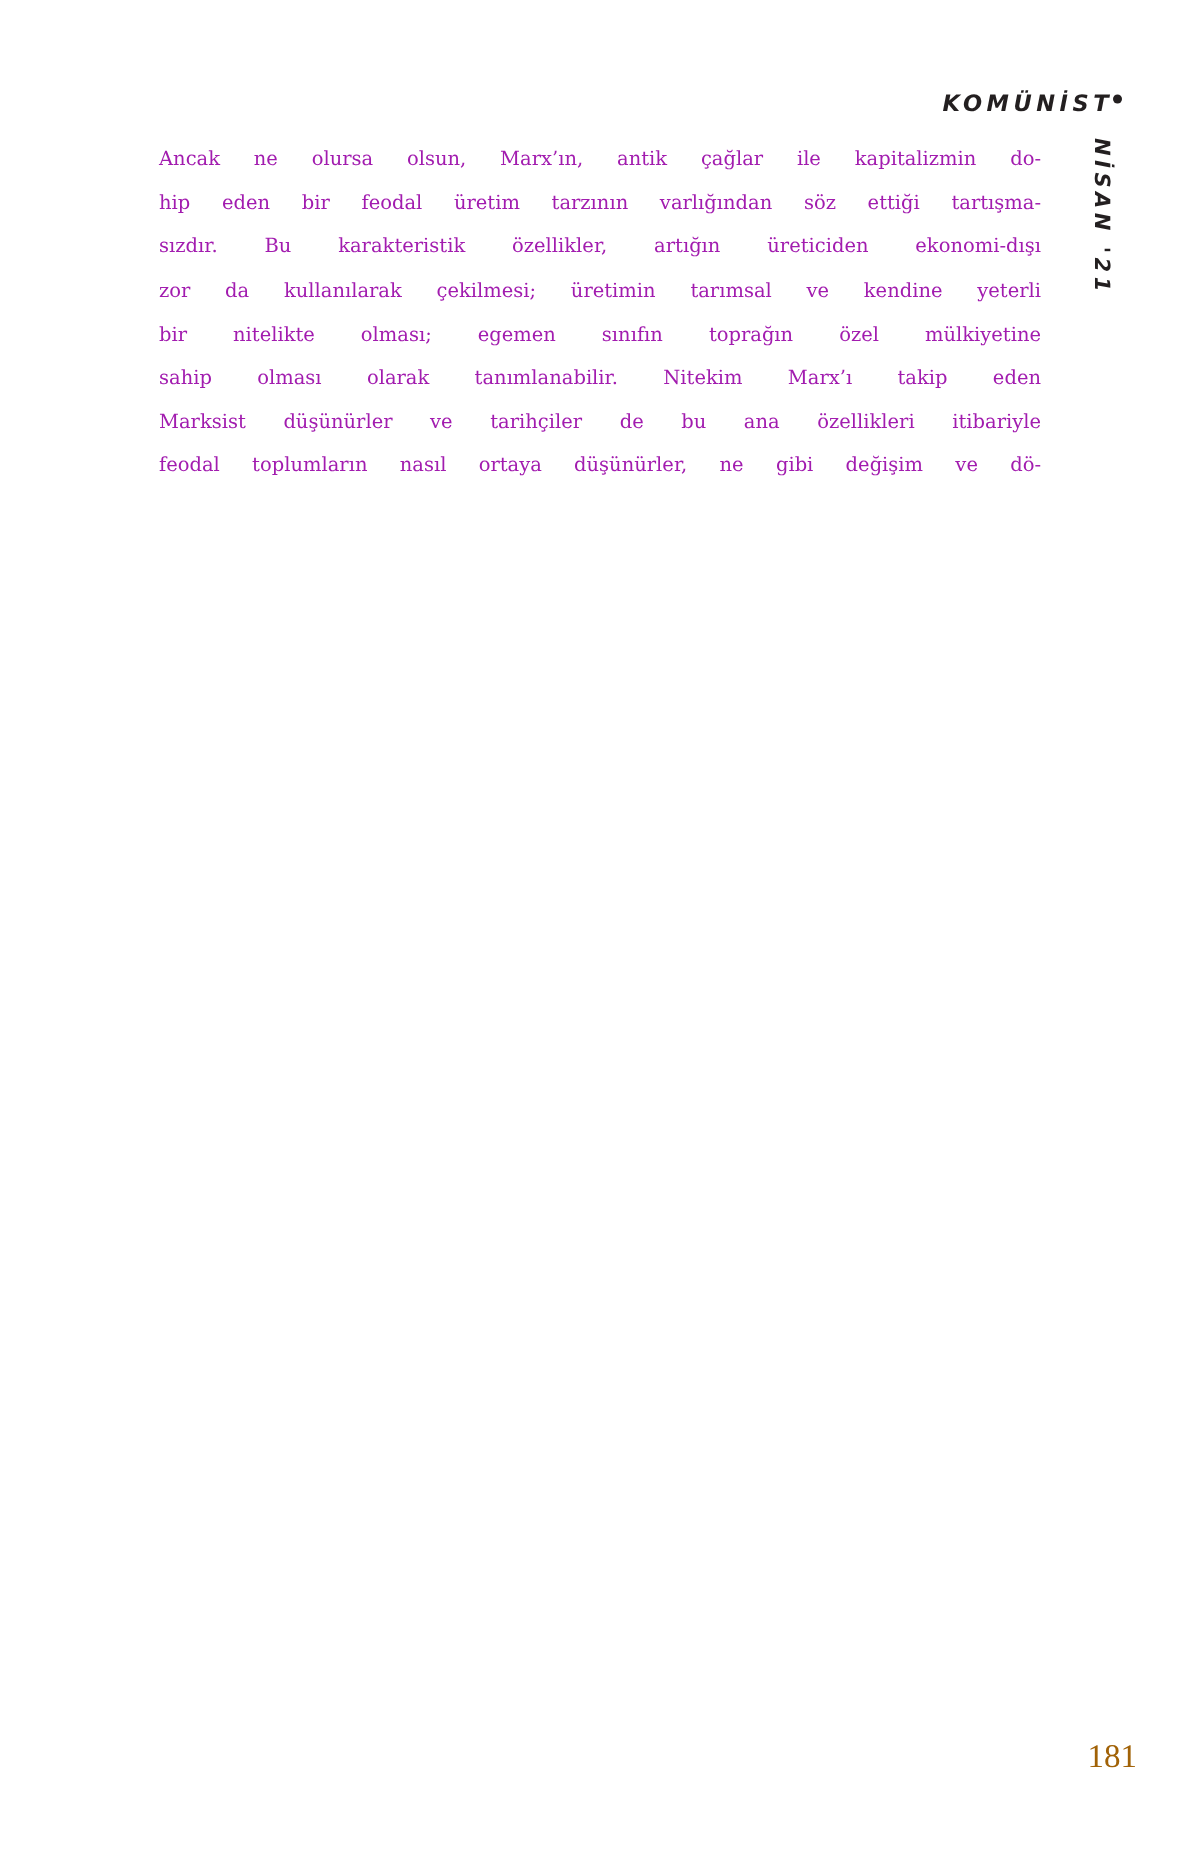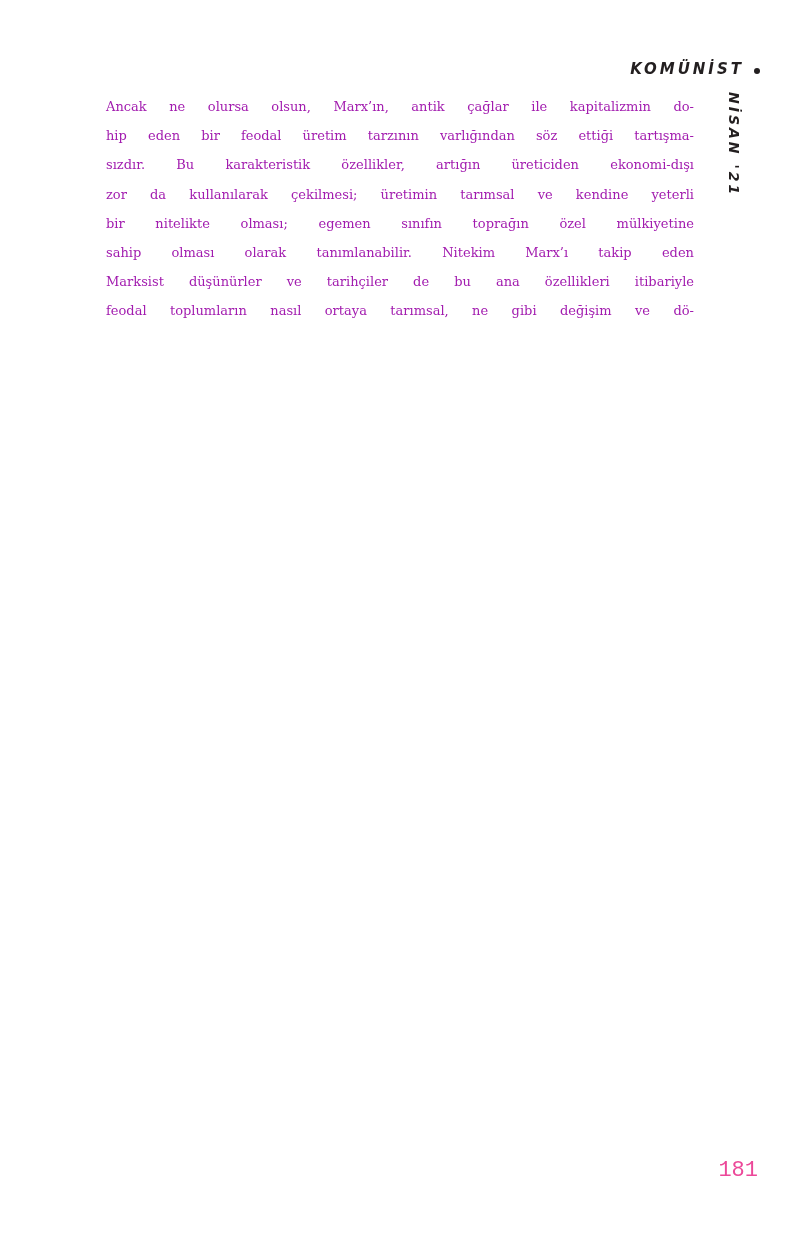--- a/index.html
+++ b/index.html
@@ -10,24 +10,22 @@
     body {
       width: 798px;
       height: 1241px;
       position: relative;
       overflow: hidden;
       color: #231f20;
     }
     .header {
       position: absolute;
       top: 60px;
-      right: 38px;
+      right: 50px;
       display: flex;
-      align-items: center;
-      gap: 10px;
     }
     .header-title {
       font-family: "DejaVu Sans", sans-serif;
       font-weight: bold;
       font-style: italic;
       font-size: 15px;
       letter-spacing: 3px;
       color: #231f20;
     }
     .bullet {
@@ -66,24 +64,24 @@
       text-align: justify;
       text-align-last: justify;
     }
     .line.last {
       text-align-last: left;
     }
     .page-number {
       position: absolute;
       top: 1158px;
       right: 40px;
-      font-family: Liberation Mono, monospace;
+      font-family: Liberation Serif, serif;
       font-weight: 500;
       font-size: 22px;
-      color: #ec4899;
+      color: #a16207;
       text-align: center;
     }
   </style>
 </head>
 <body>
 
 <div class="header">
   <span class="header-title">KOMÜNİST</span>
   <span class="bullet"></span>
 </div>
@@ -91,16 +89,16 @@
 <div class="side-label">NİSAN '21</div>
 
 <div class="body-text">
   <span class="line">Ancak ne olursa olsun, Marx’ın, antik çağlar ile kapitalizmin do-</span>
   <span class="line">hip eden bir feodal üretim tarzının varlığından söz ettiği tartışma-</span>
   <span class="line">sızdır. Bu karakteristik özellikler, artığın üreticiden ekonomi-dışı</span>
   <span class="line">zor da kullanılarak çekilmesi; üretimin tarımsal ve kendine yeterli</span>
   <span class="line">bir nitelikte olması; egemen sınıfın toprağın özel mülkiyetine</span>
   <span class="line">sahip olması olarak tanımlanabilir. Nitekim Marx’ı takip eden</span>
   <span class="line">Marksist düşünürler ve tarihçiler de bu ana özellikleri itibariyle</span>
-  <span class="line">feodal toplumların nasıl ortaya tarımsal, ne gibi değişim ve dö-</span>
+  <span class="line">feodal toplumların nasıl ortaya düşünürler, ne gibi değişim ve dö-</span>
 </div>
 
 <div class="page-number">181</div>
 
 </body></html>

